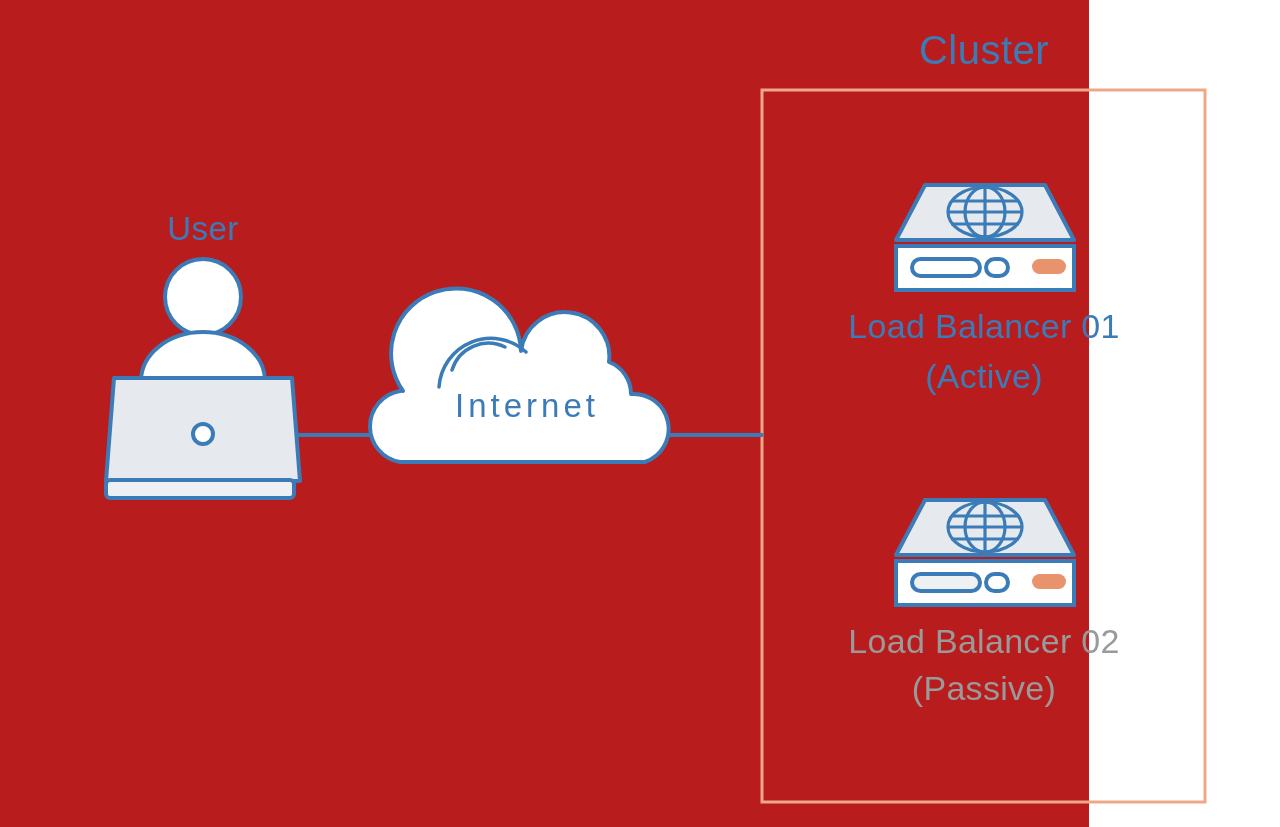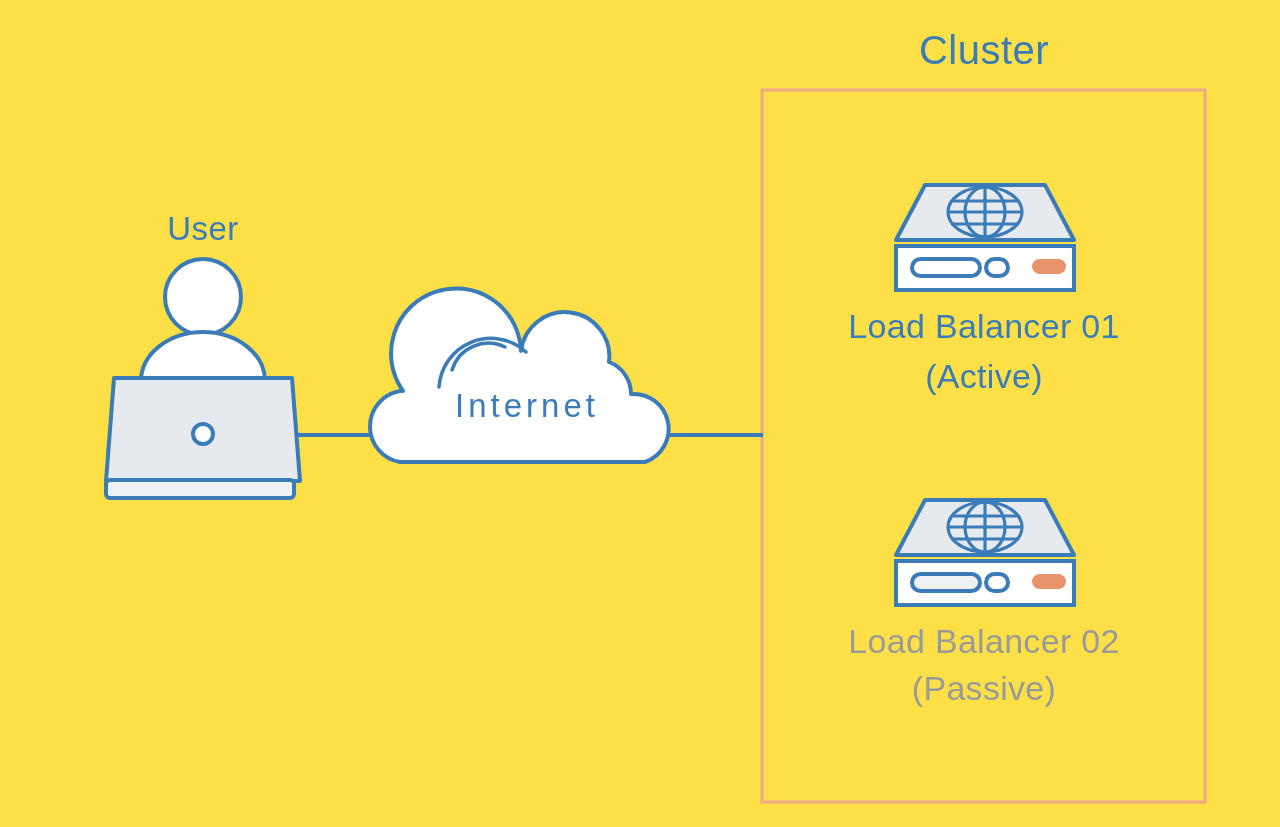--- a/index.html
+++ b/index.html
@@ -10,23 +10,23 @@
   }
   body {
     font-family: "Liberation Sans", sans-serif;
     width: 1280px;
     height: 827px;
     overflow: hidden;
     position: relative;
   }
   #diagram-root {
     position: relative;
-    width: 1280px;
+    width: 1089px;
     height: 827px;
-    background: #fde047;
+    background: #b91c1c;
   }
   svg.canvas {
     position: absolute;
     top: 0;
     left: 0;
     width: 1280px;
     height: 827px;
     display: block;
   }
   text {

